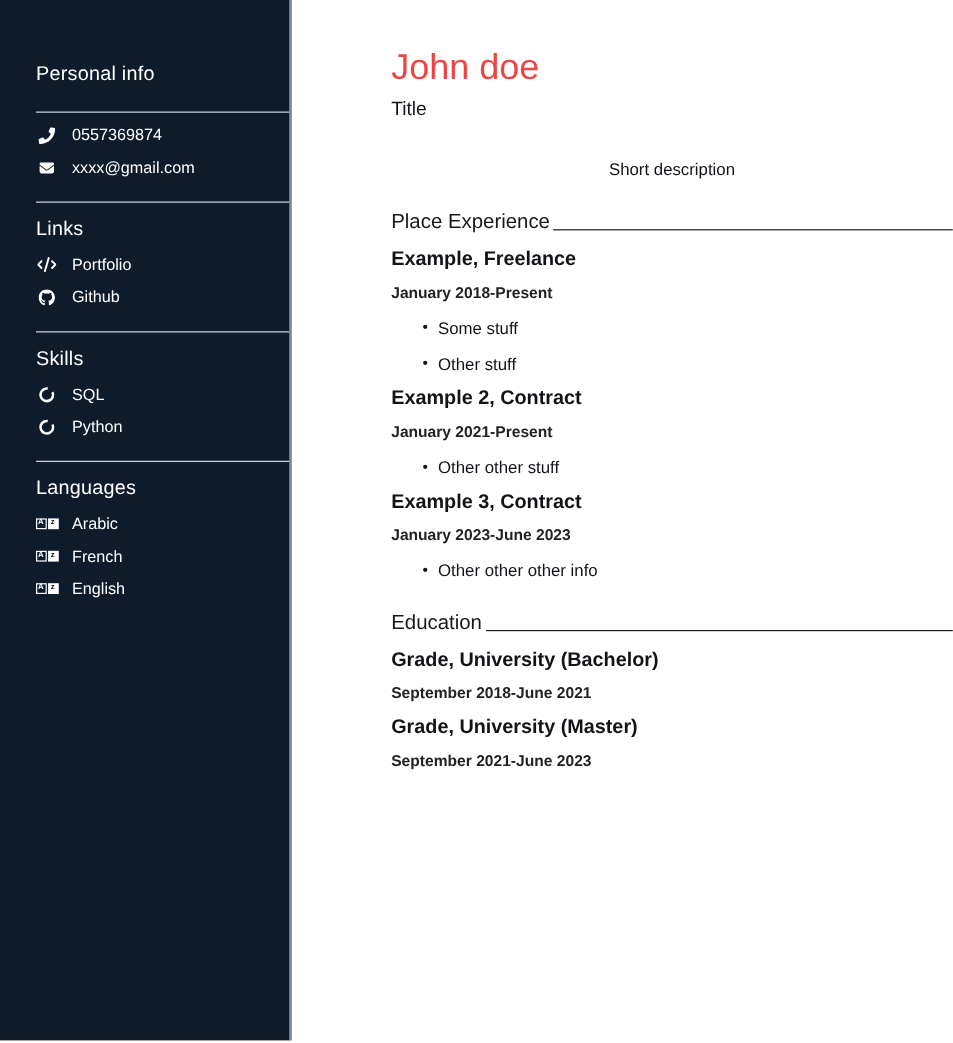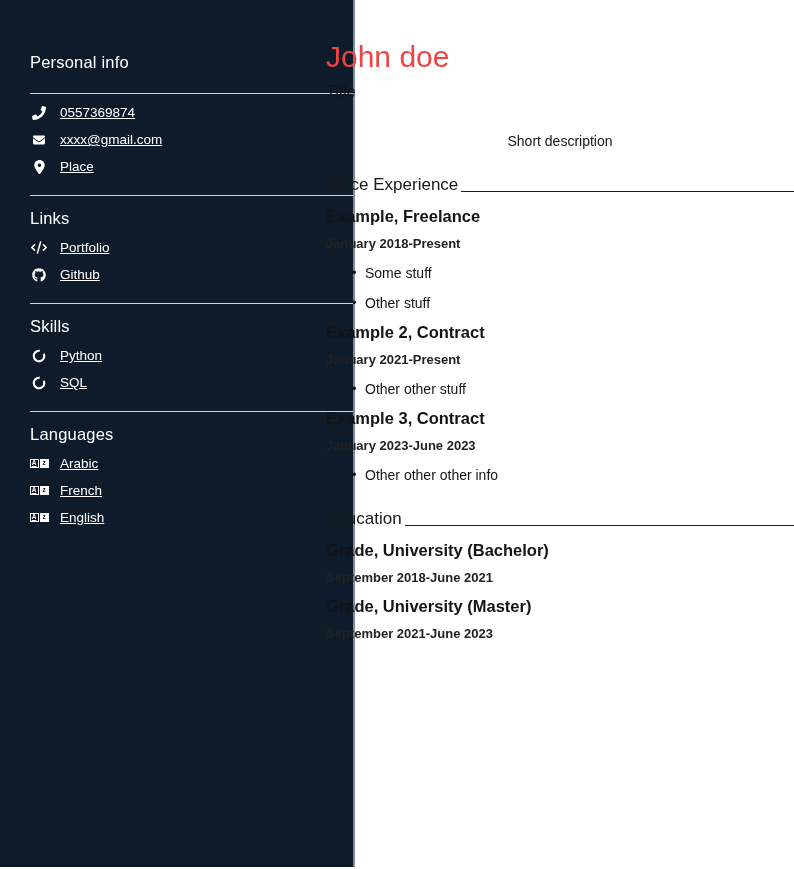--- a/index.html
+++ b/index.html
@@ -11,29 +11,29 @@
     --rule-color:#1a1d21;
   }
   *{box-sizing:border-box;}
   html,body{margin:0;padding:0;}
   body{
     width:794px;height:869px;overflow:hidden;background:#ffffff;
     font-family:"Liberation Sans","DejaVu Sans",sans-serif;color:var(--main-text);
   }
   
   aside.sidebar{
-    position:absolute;left:0;top:0;width:355px;height:867px;
+    position:absolute;left:0;top:0;width:243px;height:867px;
     background:var(--sidebar-bg);color:var(--sidebar-text);
     padding:52px 0 0 30px;
     border-right:2px solid rgba(225,234,242,0.55);
   }
   .side-heading{font-size:16.5px;font-weight:400;margin:12px 0 0;line-height:21px;letter-spacing:.2px;}
   .side-heading.first{margin-top:0;}
   .side-hr{border:0;border-top:1px solid var(--sidebar-line);margin:20px 0 0;}
-  ul.side-list{list-style:none;margin:5px 0 0;padding:0;text-decoration:underline;}
+  ul.side-list{list-style:none;margin:5px 0 0;padding:0;}
   ul.side-list li{display:flex;align-items:center;margin-top:10px;font-size:13.5px;line-height:17px;}
   .icn{width:18px;height:15px;display:flex;align-items:center;justify-content:center;margin-right:12px;flex:0 0 18px;}
   .icn svg{display:block;}
   
   .lang-box{display:flex;gap:1px;}
   .lang-box .bx{width:9px;height:9px;display:flex;align-items:center;justify-content:center;
     font-size:6.5px;font-weight:700;line-height:1;}
   .lang-box .bx.a{border:1px solid #fff;color:#fff;}
   .lang-box .bx.z{background:#fff;color:var(--sidebar-bg);}
   
@@ -69,28 +69,20 @@
       <span>0557369874</span>
     </li>
     <li>
       <span class="icn">
         <svg width="14" height="12" viewBox="0 0 512 512">
             <path fill="currentColor" d="M48 64C21.5 64 0 85.5 0 112c0 15.1 7.1 29.3 19.2 38.4L236.8 313.6c11.4 8.5 27 8.5 38.4 0L492.8 150.4c12.1-9.1 19.2-23.3 19.2-38.4c0-26.5-21.5-48-48-48H48zM0 176V384c0 35.3 28.7 64 64 64H448c35.3 0 64-28.7 64-64V176L294.4 339.2c-22.8 17.1-54 17.1-76.8 0L0 176z"></path>
           </svg>
       </span>
       <span>xxxx@gmail.com</span>
     </li>
-    <li>
-      <span class="icn">
-        <svg width="11" height="14" viewBox="0 0 384 512">
-            <path fill="currentColor" d="M215.7 499.2C267 435 384 279.4 384 192C384 86 298 0 192 0S0 86 0 192c0 87.4 117 243 168.3 307.2c12.3 15.3 35.1 15.3 47.4 0zM192 256c-35.3 0-64-28.7-64-64s28.7-64 64-64s64 28.7 64 64s-28.7 64-64 64z"></path>
-          </svg>
-      </span>
-      <span>Place</span>
-    </li>
   </ul>
 
   <hr class="side-hr">
   <h2 class="side-heading">Links</h2>
   <ul class="side-list">
     <li>
       <span class="icn">
         <svg width="16" height="13" viewBox="0 0 640 512">
             <path fill="currentColor" d="M392.8 1.2c-17-4.9-34.7 5-39.6 22l-128 448c-4.9 17 5 34.7 22 39.6s34.7-5 39.6-22l128-448c4.9-17-5-34.7-22-39.6zm80.6 120.1c-12.5 12.5-12.5 32.8 0 45.3L562.7 256l-89.4 89.4c-12.5 12.5-12.5 32.8 0 45.3s32.8 12.5 45.3 0l112-112c12.5-12.5 12.5-32.8 0-45.3l-112-112c-12.5-12.5-32.8-12.5-45.3 0zm-306.7 0c-12.5-12.5-32.8-12.5-45.3 0l-112 112c-12.5 12.5-12.5 32.8 0 45.3l112 112c12.5 12.5 32.8 12.5 45.3 0s12.5-32.8 0-45.3L77.3 256l89.4-89.4c12.5-12.5 12.5-32.8 0-45.3z"></path>
           </svg>
@@ -109,29 +101,29 @@
 
   <hr class="side-hr">
   <h2 class="side-heading">Skills</h2>
   <ul class="side-list">
     <li>
       <span class="icn">
         <svg width="14" height="14" viewBox="0 0 16 16">
             <circle cx="8" cy="8" r="6" fill="none" stroke="currentColor" stroke-width="2.4" stroke-dasharray="31 6.7" transform="rotate(-25 8 8)"></circle>
           </svg>
       </span>
-      <span>Python</span>
+      <span>SQL</span>
     </li>
     <li>
       <span class="icn">
         <svg width="14" height="14" viewBox="0 0 16 16">
             <circle cx="8" cy="8" r="6" fill="none" stroke="currentColor" stroke-width="2.4" stroke-dasharray="31 6.7" transform="rotate(-25 8 8)"></circle>
           </svg>
       </span>
-      <span>SQL</span>
+      <span>Python</span>
     </li>
   </ul>
 
   <hr class="side-hr">
   <h2 class="side-heading">Languages</h2>
   <ul class="side-list">
     <li>
       <span class="icn">
         <span class="lang-box">
             <span class="bx a">A</span>

